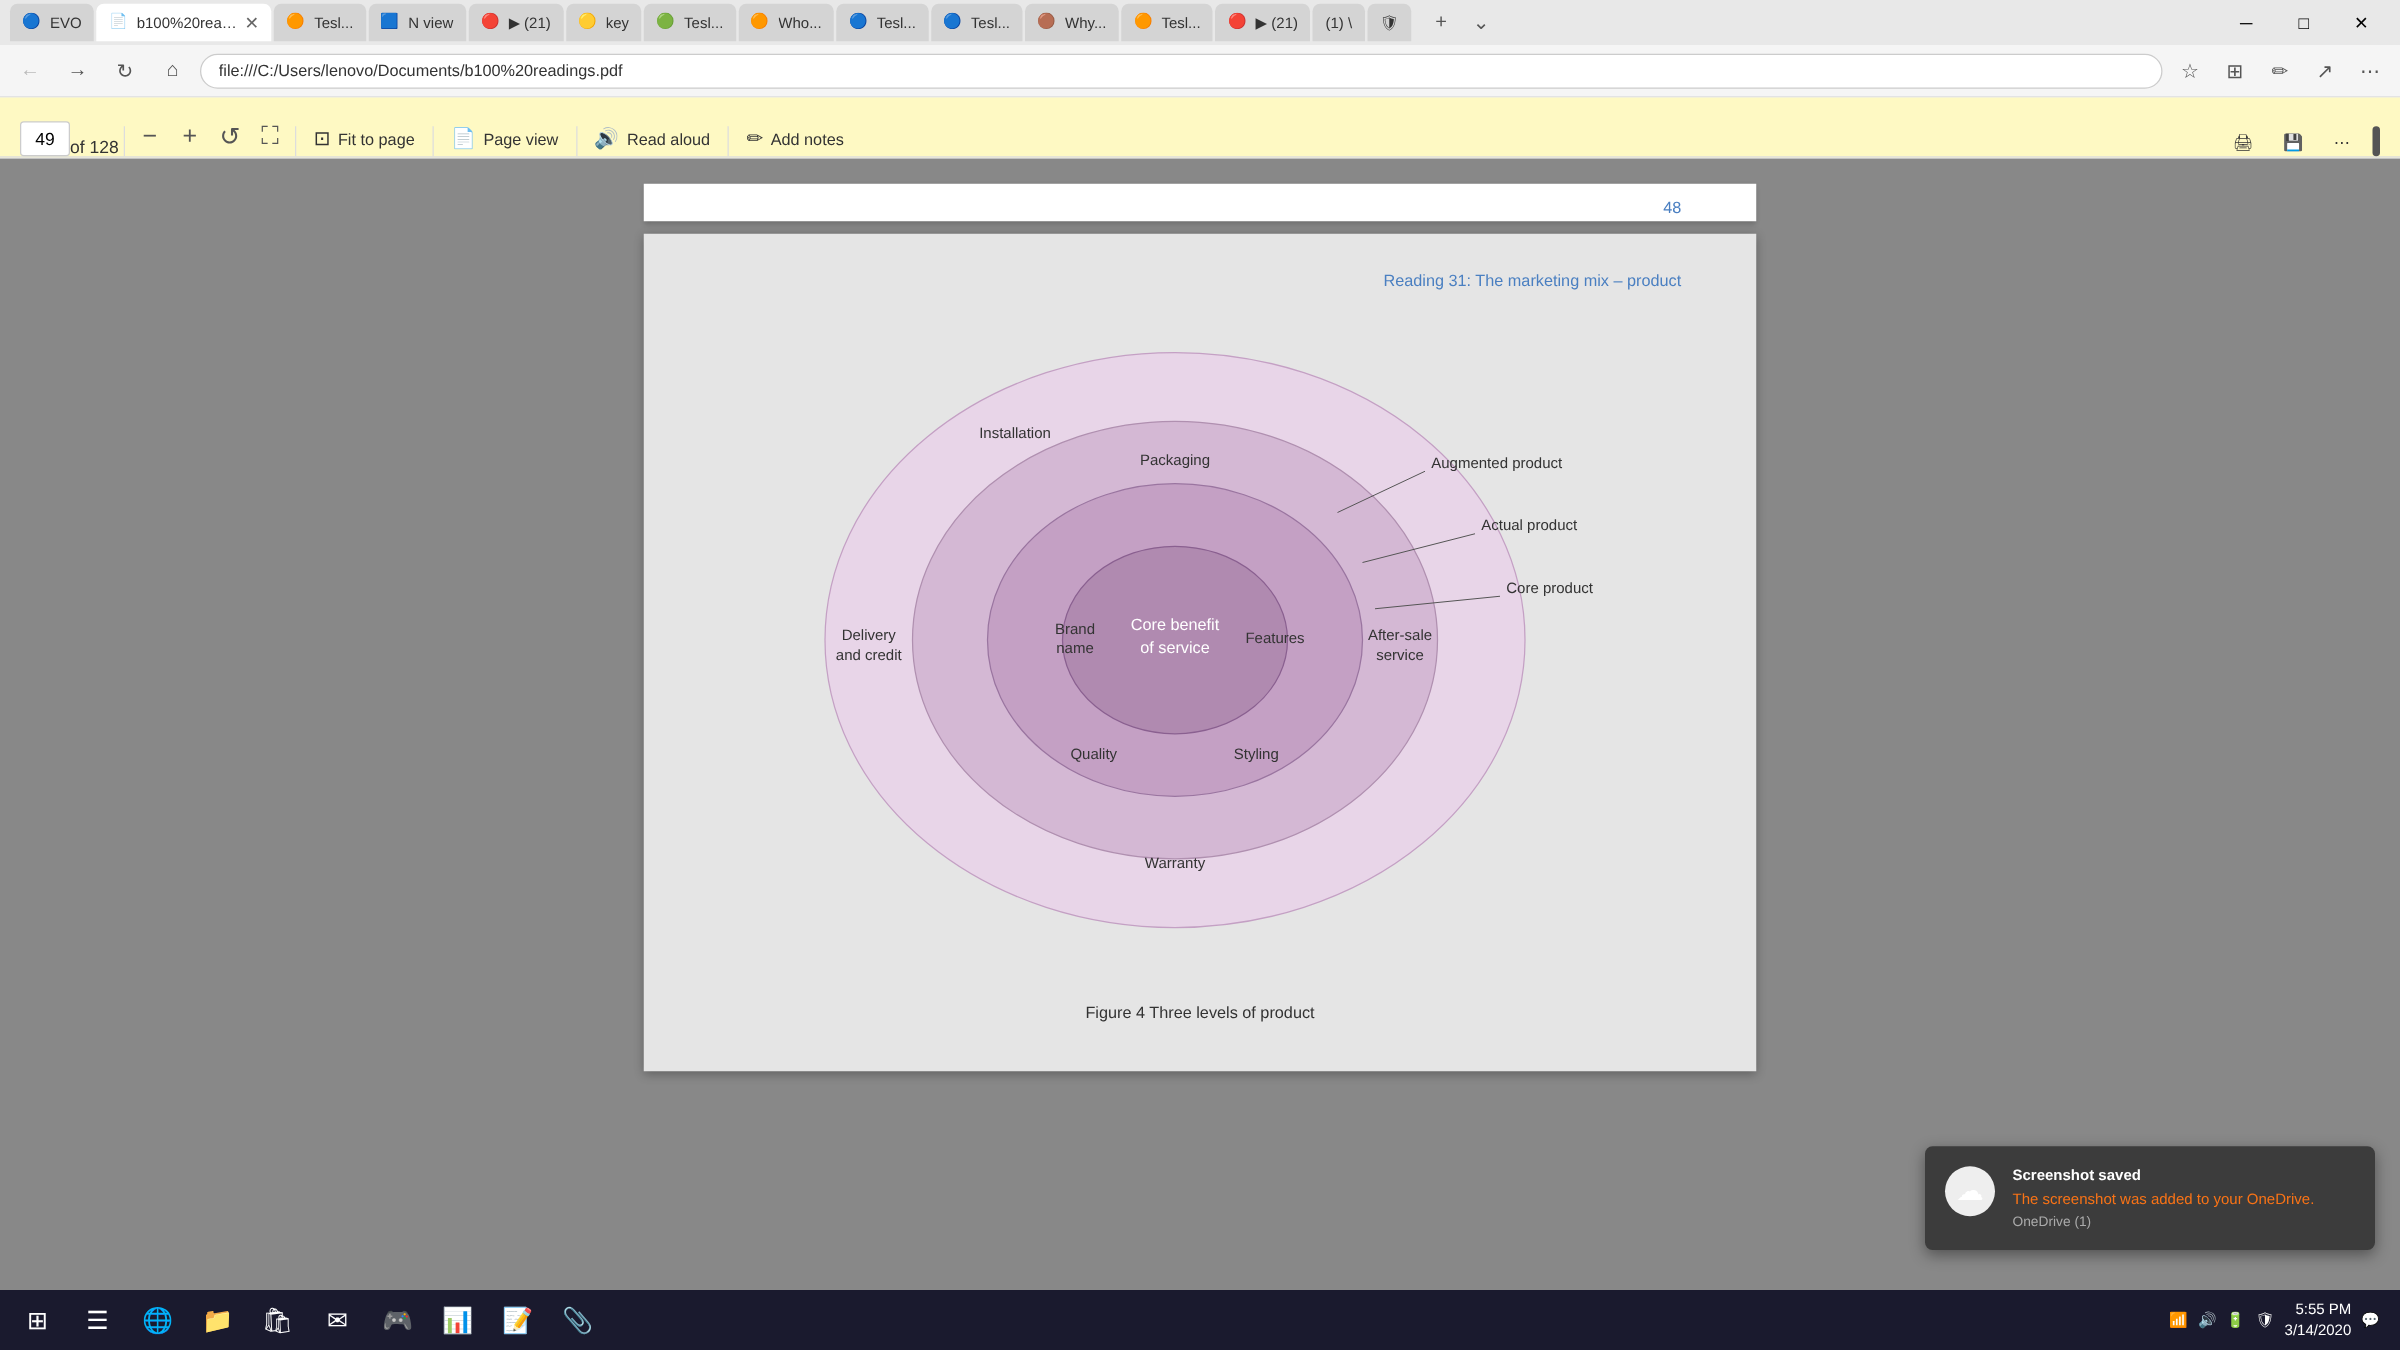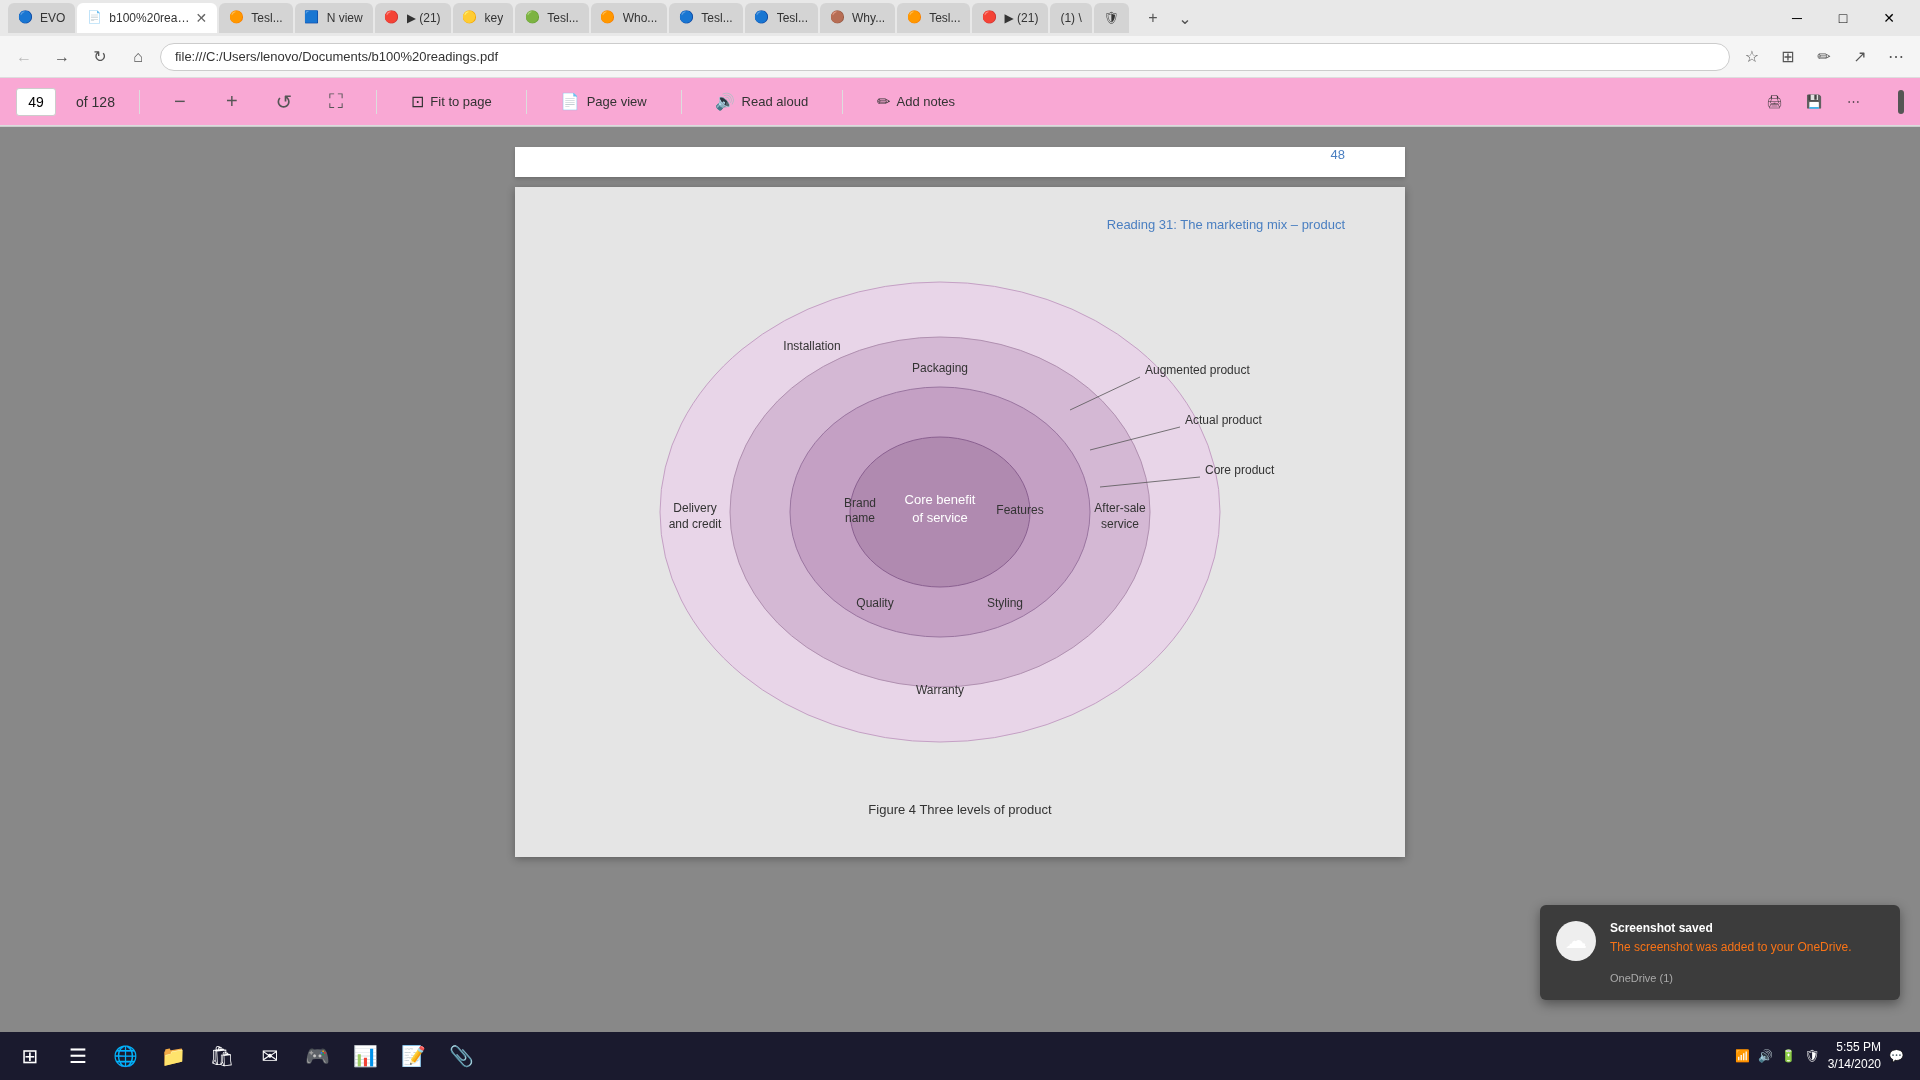--- a/index.html
+++ b/index.html
@@ -22,21 +22,21 @@
 
     
     .address-bar { display: flex; align-items: center; height: 42px; padding: 4px 8px; gap: 6px; background: #f5f5f5; border-bottom: 1px solid #ddd; }
     .nav-btn { width: 32px; height: 32px; display: flex; align-items: center; justify-content: center; border-radius: 4px; cursor: pointer; font-size: 16px; color: #555; }
     .nav-btn.disabled { color: #bbb; cursor: default; }
     .address-input { flex: 1; height: 28px; background: #fff; border: 1px solid #ccc; border-radius: 14px; padding: 0 14px; font-size: 13px; color: #333; display: flex; align-items: center; }
     .address-icons { display: flex; gap: 4px; }
     .addr-icon-btn { width: 32px; height: 32px; display: flex; align-items: center; justify-content: center; border-radius: 4px; cursor: pointer; font-size: 16px; color: #555; }
 
     
-    .pdf-toolbar { display: flex; align-items: center; height: 48px; background: #f9a8d4; border-bottom: 1px solid #ddd; padding: 0 16px; gap: 20px; }
+    .pdf-toolbar { display: flex; align-items: flex-end; height: 48px; background: #fef9c3; border-bottom: 1px solid #ddd; padding: 0 16px; gap: 0; }
     .pdf-page-input { width: 40px; height: 28px; text-align: center; border: 1px solid #ccc; border-radius: 3px; font-size: 14px; }
     .pdf-page-total { font-size: 14px; color: #333; }
     .pdf-divider { width: 1px; height: 24px; background: #ddd; margin: 0 4px; }
     .pdf-tool-btn { display: flex; align-items: center; gap: 6px; padding: 4px 10px; border-radius: 4px; cursor: pointer; font-size: 13px; color: #333; }
     .pdf-tool-icon { font-size: 16px; }
     .pdf-zoom-btn { width: 32px; height: 32px; display: flex; align-items: center; justify-content: center; border-radius: 4px; cursor: pointer; font-size: 20px; color: #555; }
     .pdf-spacer { flex: 1; }
     .pdf-right-tools { display: flex; align-items: center; gap: 4px; }
 
     
@@ -48,31 +48,31 @@
     .figure-caption { text-align: center; font-size: 13px; color: #333; margin-top: 20px; }
 
     
     .diagram-container { display: flex; justify-content: center; align-items: center; margin: 10px 0; }
 
     
     .toast { position: fixed; bottom: 80px; right: 20px; width: 360px; background: #3c3c3c; color: #fff; border-radius: 6px; display: flex; align-items: flex-start; padding: 16px; gap: 14px; box-shadow: 0 4px 12px rgba(0,0,0,0.4); z-index: 1000; }
     .toast-icon { width: 40px; height: 40px; flex-shrink: 0; background: #eee; border-radius: 50%; display: flex; align-items: center; justify-content: center; font-size: 22px; }
     .toast-title { font-size: 12px; font-weight: 600; margin-bottom: 4px; }
     .toast-body { font-size: 12px; color: #f97316; line-height: 1.4; }
-    .toast-source { font-size: 11px; color: #aaa; margin-top: 16px; }
+    .toast-source { font-size: 11px; color: #aaa; margin-top: 4px; }
 
     
     .taskbar { position: fixed; bottom: 0; left: 0; right: 0; height: 48px; background: #1a1a2e; display: flex; align-items: center; padding: 0 8px; gap: 4px; }
     .taskbar-btn { width: 44px; height: 44px; display: flex; align-items: center; justify-content: center; border-radius: 4px; cursor: pointer; color: #fff; font-size: 20px; }
     .taskbar-spacer { flex: 1; }
     .taskbar-sys { display: flex; align-items: center; gap: 8px; color: #fff; font-size: 12px; padding: 0 8px; }
     .taskbar-time { text-align: right; line-height: 1.4; }
 
     
-    .prev-page-strip { background: #fff; width: 890px; height: 30px; display: flex; justify-content: flex-end; padding: 0 60px 4px; box-shadow: 0 2px 4px rgba(0,0,0,0.2); margin-bottom: 10px; }
+    .prev-page-strip { background: #fff; width: 890px; height: 30px; display: flex; justify-content: flex-end; align-items: flex-end; padding: 0 60px 4px; box-shadow: 0 2px 4px rgba(0,0,0,0.2); margin-bottom: 10px; }
   </style>
 </head>
 <body>
 
 <div class="browser-chrome">
   <div class="tab-bar">
 
     <div class="tab">
       <span class="tab-icon">🔵</span>
       <span class="tab-label">EVO</span>

